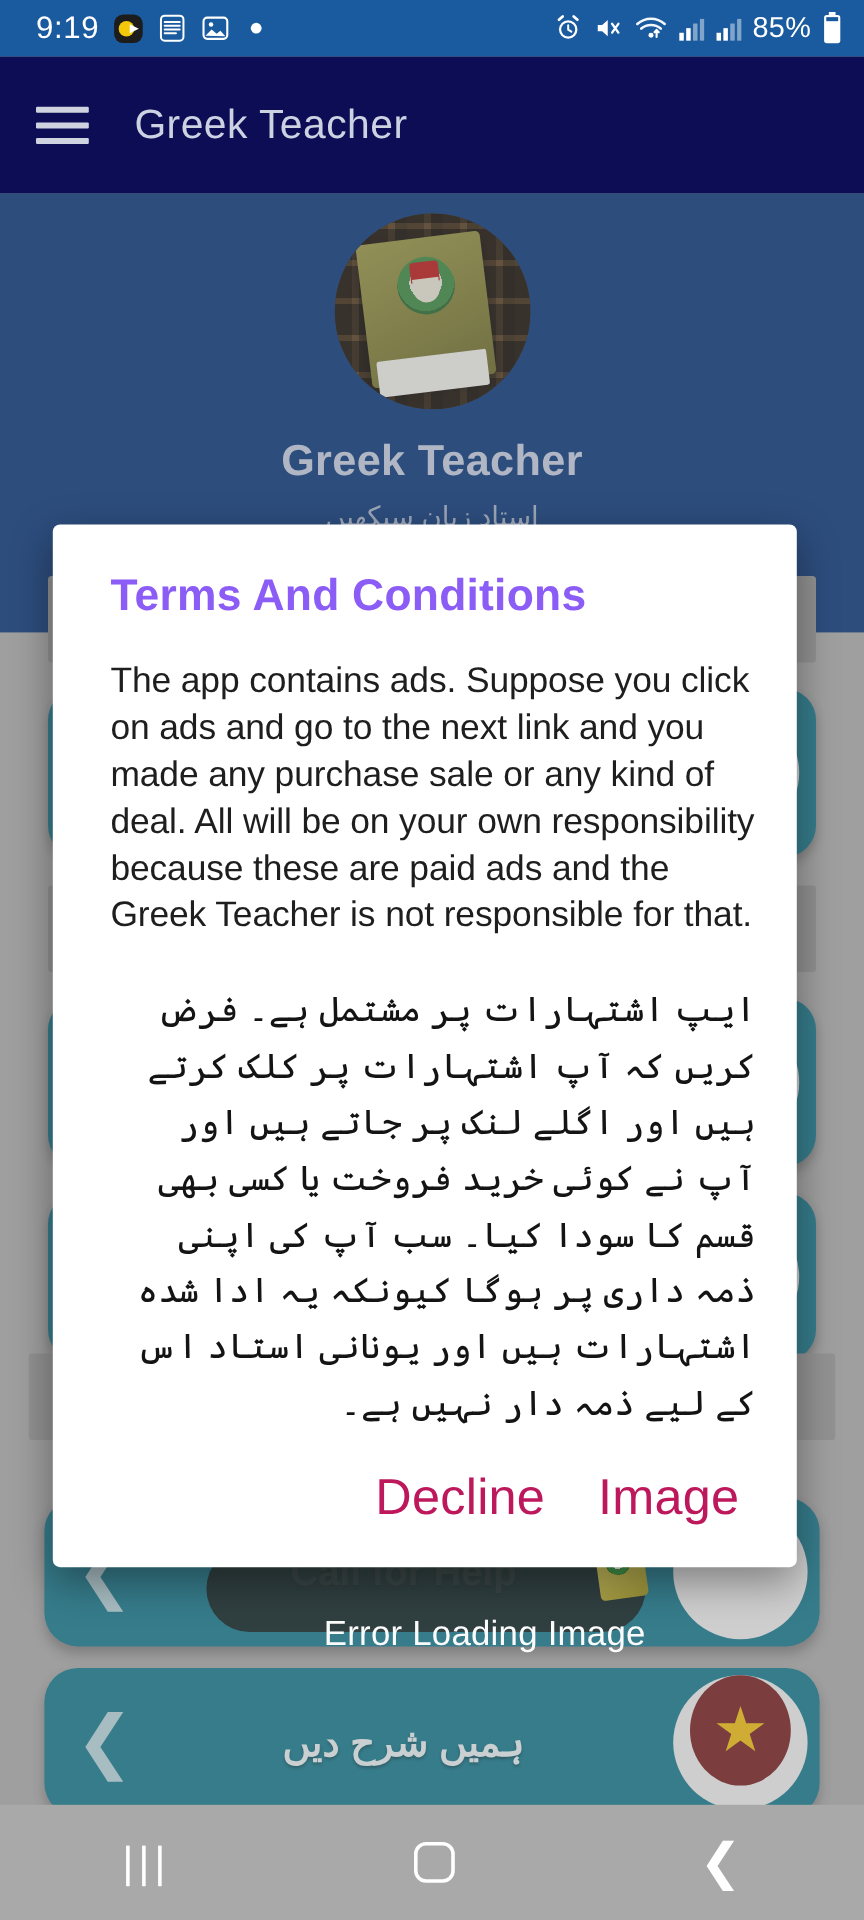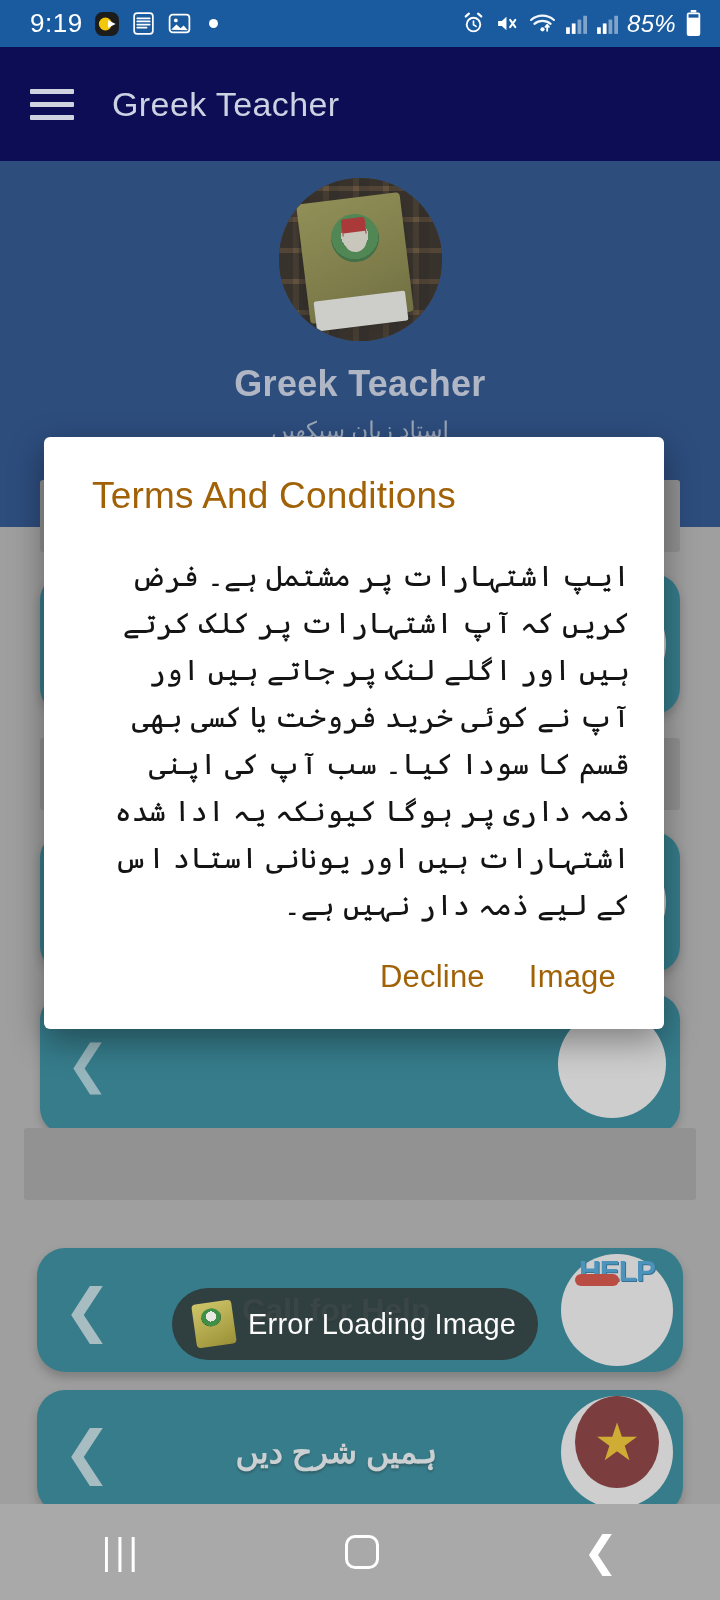--- a/index.html
+++ b/index.html
@@ -30,21 +30,21 @@
     align-items: center;
     padding: 0 18px 0 30px;
     color: #ffffff;
     z-index: 60;
   }
   .sb-left { display: flex; align-items: center; gap: 11px; flex: 1; }
   .sb-right { display: flex; align-items: center; gap: 9px; }
   .sb-time { font-size: 26px; letter-spacing: .5px; font-weight: 400; }
   .sb-icon { display: inline-flex; align-items: center; justify-content: center; }
   .sb-dot { width: 9px; height: 9px; border-radius: 50%; background: #fff; display:inline-block; margin-left: 6px;}
-  .sb-batt-text { font-size: 24px; font-weight: 500; letter-spacing: .3px; font-style: italic; }
+  .sb-batt-text { font-size: 24px; font-weight: 500; letter-spacing: .3px; }
 
   
   .app-bar {
     position: absolute;
     top: 47px; left: 0;
     width: 720px; height: 114px;
     background: #0d0d56;
     display: flex;
     align-items: center;
     padding-left: 30px;
@@ -264,24 +264,25 @@
   }
 
   
   .toast {
     position: absolute;
     top: 1288px; left: 172px;
     width: 366px; height: 72px;
     background: rgba(47,58,58,.93);
     border-radius: 36px;
     display: flex;
-    align-items: center;
+    align-items: flex-end;
     padding-left: 22px;
     gap: 14px;
     z-index: 40;
+    flex-direction: column;
   }
   .toast .tbook {
     width: 40px; height: 44px;
     background: linear-gradient(160deg, #cfc66a, #9a9137);
     border-radius: 4px;
     transform: rotate(-8deg);
     position: relative;
     flex: 0 0 auto;
   }
   .toast .tbook::after{
@@ -306,22 +307,22 @@
     top: 437px; left: 44px;
     width: 620px;
     background: #ffffff;
     border-radius: 6px;
     box-shadow: 0 12px 34px rgba(0,0,0,.38);
     padding: 38px 34px 8px 48px;
     z-index: 50;
   }
   .dlg-title {
     font-size: 37px;
-    color: #a16207;
-    font-weight: 400;
+    color: #8b5cf6;
+    font-weight: 700;
     letter-spacing: .2px;
     margin-bottom: 32px;
   }
   .dlg-body-en {
     font-size: 29.5px;
     line-height: 1.32;
     color: #1e1e1e;
     letter-spacing: -.1px;
   }
   .dlg-body-ur {
@@ -335,22 +336,22 @@
   }
   .dlg-actions {
     display: flex;
     justify-content: flex-end;
     gap: 44px;
     padding: 30px 14px 26px 0;
   }
   .dlg-btn {
     background: none;
     border: none;
-    color: #a16207;
-    font-size: 31px;
+    color: #be185d;
+    font-size: 42px;
     font-family: inherit;
     cursor: pointer;
     letter-spacing: .2px;
     padding: 0;
   }
 
   
   .nav-bar {
     position: absolute;
     bottom: 0; left: 0;
@@ -488,20 +489,21 @@
       <span class="avatar"></span>
     </div>
   </div>
 
   <div class="mid-banner"></div>
 
   <div class="scrim"></div>
 
   <div class="dialog">
     <div class="dlg-title">Terms And Conditions</div>
+    <div class="dlg-body-en">The app contains ads. Suppose you click on ads and go to the next link and you made any purchase sale or any kind of deal. All will be on your own responsibility because these are paid ads and the Greek Teacher is not responsible for that.</div>
     <div class="dlg-body-ur">ایپ اشتہارات پر مشتمل ہے۔ فرض کریں کہ آپ اشتہارات پر کلک کرتے ہیں اور اگلے لنک پر جاتے ہیں اور آپ نے کوئی خرید فروخت یا کسی بھی قسم کا سودا کیا۔ سب آپ کی اپنی ذمہ داری پر ہوگا کیونکہ یہ ادا شدہ اشتہارات ہیں اور یونانی استاد اس کے لیے ذمہ دار نہیں ہے۔</div>
     <div class="dlg-actions">
       <button class="dlg-btn">Decline</button>
       <button class="dlg-btn">Image</button>
     </div>
   </div>
 
   <div class="fg-rows">
     <div class="row">
       <span class="chev">❮</span>

